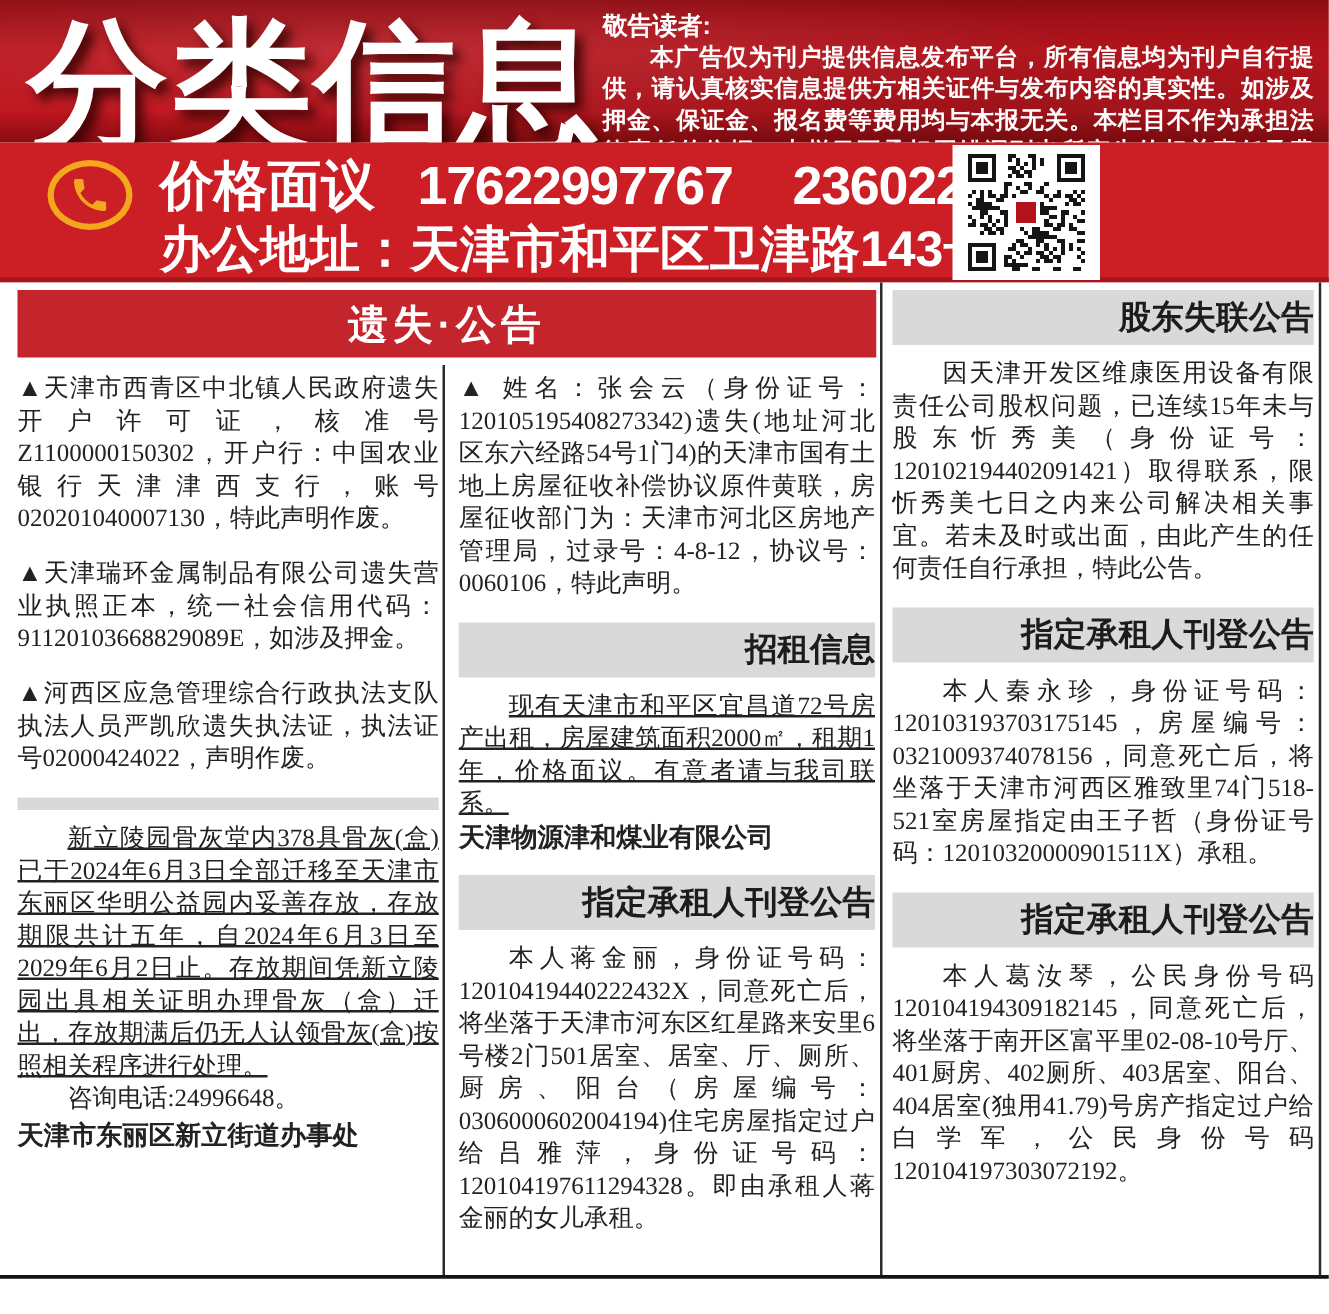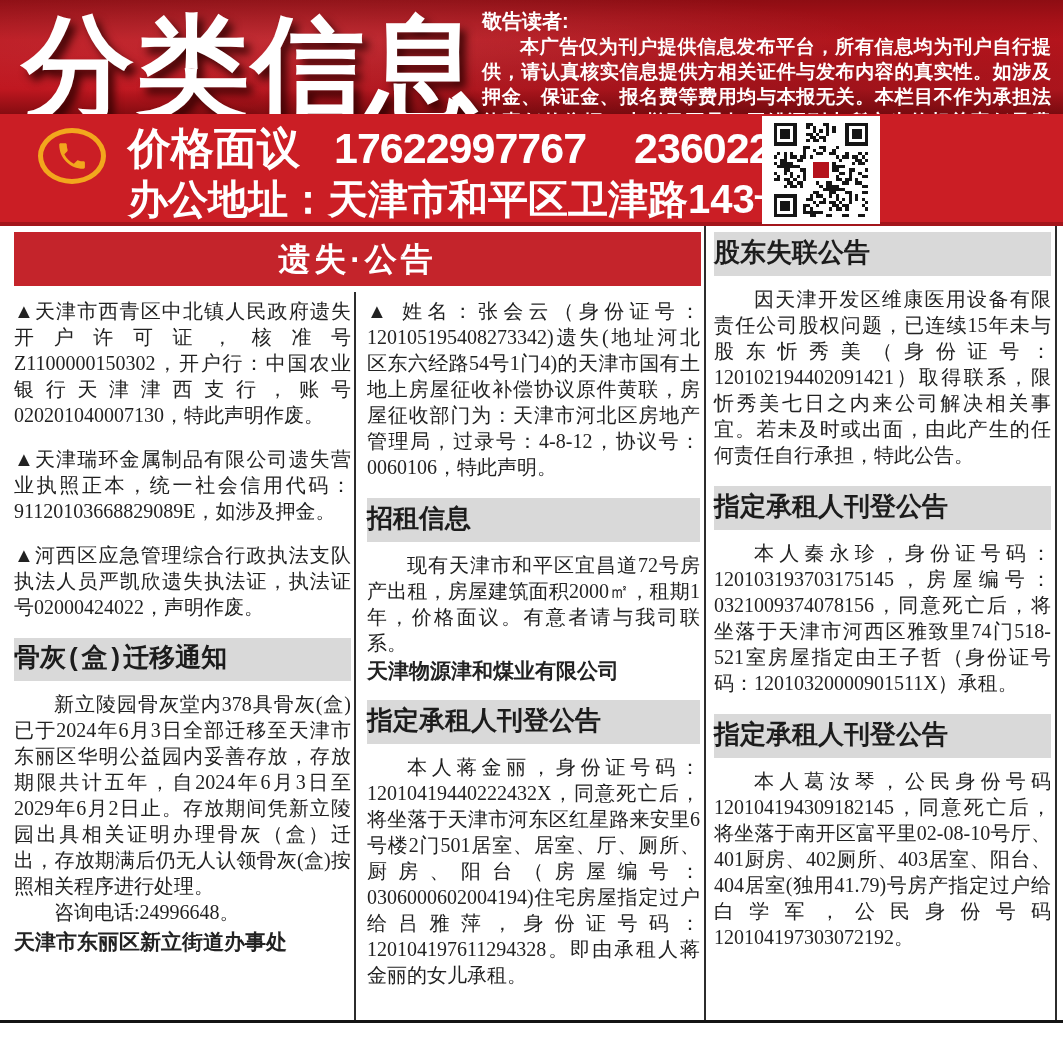--- a/index.html
+++ b/index.html
@@ -47,23 +47,23 @@
   .v3 { left:1055px; top:0;    height:794px; }
   .bottom-rule { position:absolute; left:0; top:794px; width:1063px; height:3px; background:#141414; }
 
   .col { position:absolute; }
   .col1 { left:14px;  top:72px; width:337px; }
   .col2 { left:367px; top:72px; width:333px; }
   .col3 { left:714px; top:6px;  width:337px; }
 
   .body { font-size:20px; line-height:26px; text-align:justify; margin-bottom:18px; }
   .indent { text-indent:2em; }
-  .tight { margin-bottom:0; }
-  .gray-head { background:#d9d9d9; font-family:Liberation Mono, monospace;
-    font-weight:bold; font-size:26px; color:#1c1c1c; text-align:left; line-height:44px;
+  .tight { margin-bottom:0;text-decoration:underline; }
+  .gray-head { background:#d9d9d9; font-family:Liberation Serif, serif;
+    font-weight:bold; font-size:26px; color:#1c1c1c; text-align:right; line-height:44px;
     margin-bottom:10px; }
   .gray-head.two-line { line-height:33px; padding:5px 0; }
   .contact-line { font-size:20px; line-height:26px; text-indent:2em; margin-bottom:2px; }
   .signature { font-family:"Liberation Sans","DejaVu Sans",sans-serif; font-weight:bold;
     font-size:21px; line-height:30px; text-align:left; padding-right:10px; margin-bottom:14px; }
   .ad { margin-top:0; }
 </style>
 </head>
 <body>
 
@@ -342,21 +342,20 @@
     <div class="vline v1"></div>
     <div class="vline v2"></div>
     <div class="vline v3"></div>
 
     <section class="col col1">
       <p class="body">▲天津市西青区中北镇人民政府遗失开户许可证，核准号Z1100000150302，开户行：中国农业银行天津津西支行，账号020201040007130，特此声明作废。</p>
       <p class="body">▲天津瑞环金属制品有限公司遗失营业执照正本，统一社会信用代码：91120103668829089E，如涉及押金。</p>
       <p class="body">▲河西区应急管理综合行政执法支队执法人员严凯欣遗失执法证，执法证号02000424022，声明作废。</p>
       <div class="ad">
         <div class="gray-head two-line">
-          <div>骨灰(盒)迁移通知</div>
         </div>
         <p class="body indent tight">新立陵园骨灰堂内378具骨灰(盒)已于2024年6月3日全部迁移至天津市东丽区华明公益园内妥善存放，存放期限共计五年，自2024年6月3日至2029年6月2日止。存放期间凭新立陵园出具相关证明办理骨灰（盒）迁出，存放期满后仍无人认领骨灰(盒)按照相关程序进行处理。</p>
         <p class="contact-line">咨询电话:24996648。</p>
         <p class="signature">天津市东丽区新立街道办事处</p>
       </div>
     </section>
 
     <section class="col col2">
       <p class="body">▲ 姓名：张会云（身份证号：120105195408273342)遗失(地址河北区东六经路54号1门4)的天津市国有土地上房屋征收补偿协议原件黄联，房屋征收部门为：天津市河北区房地产管理局，过录号：4-8-12，协议号：0060106，特此声明。</p>
       <div class="ad">

